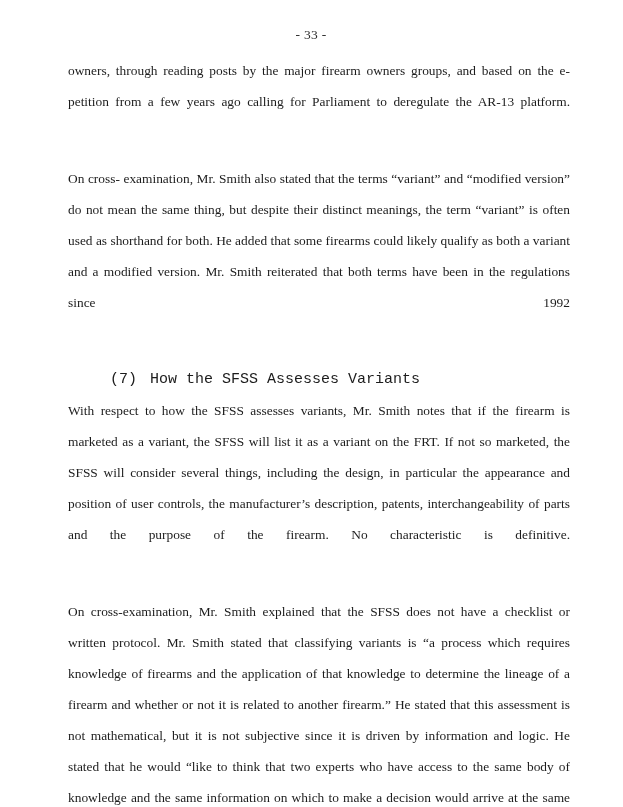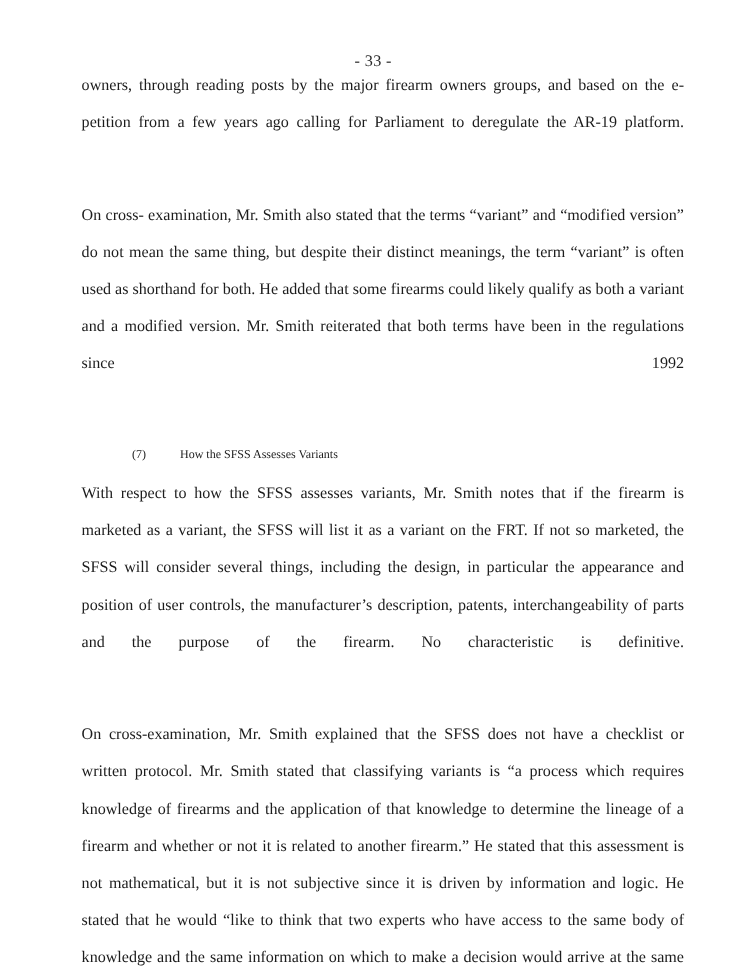--- a/index.html
+++ b/index.html
@@ -19,21 +19,21 @@
     width: 623px;
     height: 807px;
     background: #ffffff;
     overflow: hidden;
     box-sizing: border-box;
   }
 
   
   .page-number {
     position: absolute;
-    top: 43px;
+    top: 27px;
     left: 0;
     width: 622px;
     text-align: center;
     font-size: 13.5px;
     letter-spacing: 0.3px;
     color: #2a2a2a;
   }
 
   
   .body-column {
@@ -56,26 +56,27 @@
 
   
   .para::after {
     content: "";
     display: inline-block;
     width: 100%;
   }
 
   
   .heading-row {
-    font-size: 10px;
+    font-size: 15px;
     line-height: 31px;
     margin: 0 0 0 0;
     display: block;
     white-space: nowrap;
     color: #1c1c1c;
+    font-family: Liberation Mono, monospace;
   }
 
   .heading-number {
     display: inline-block;
     width: 40px;
     margin-left: 42px;
   }
 
   .heading-text {
     display: inline-block;
@@ -91,21 +92,21 @@
 </style>
 </head>
 <body>
 
 <div id="page">
 
   <div class="page-number">- 33 -</div>
 
   <div class="body-column">
 
-    <p class="para">owners, through reading posts by the major firearm owners groups, and based on the e-petition from a few years ago calling for Parliament to deregulate the AR-19 platform.</p>
+    <p class="para">owners, through reading posts by the major firearm owners groups, and based on the e-petition from a few years ago calling for Parliament to deregulate the AR-13 platform.</p>
 
     <p class="para">On cross- examination, Mr. Smith also stated that the terms “variant” and “modified version” do not mean the same thing, but despite their distinct meanings, the term “variant” is often used as shorthand for both. He added that some firearms could likely qualify as both a variant and a modified version. Mr. Smith reiterated that both terms have been in the regulations since 1992</p>
 
     <div class="heading-row">
       <span class="heading-number">(7)</span><span class="heading-text">How the SFSS Assesses Variants</span>
     </div>
 
     <p class="para">With respect to how the SFSS assesses variants, Mr. Smith notes that if the firearm is marketed as a variant, the SFSS will list it as a variant on the FRT. If not so marketed, the SFSS will consider several things, including the design, in particular the appearance and position of user controls, the manufacturer’s description, patents, interchangeability of parts and the purpose of the firearm. No characteristic is definitive.</p>
 
 

